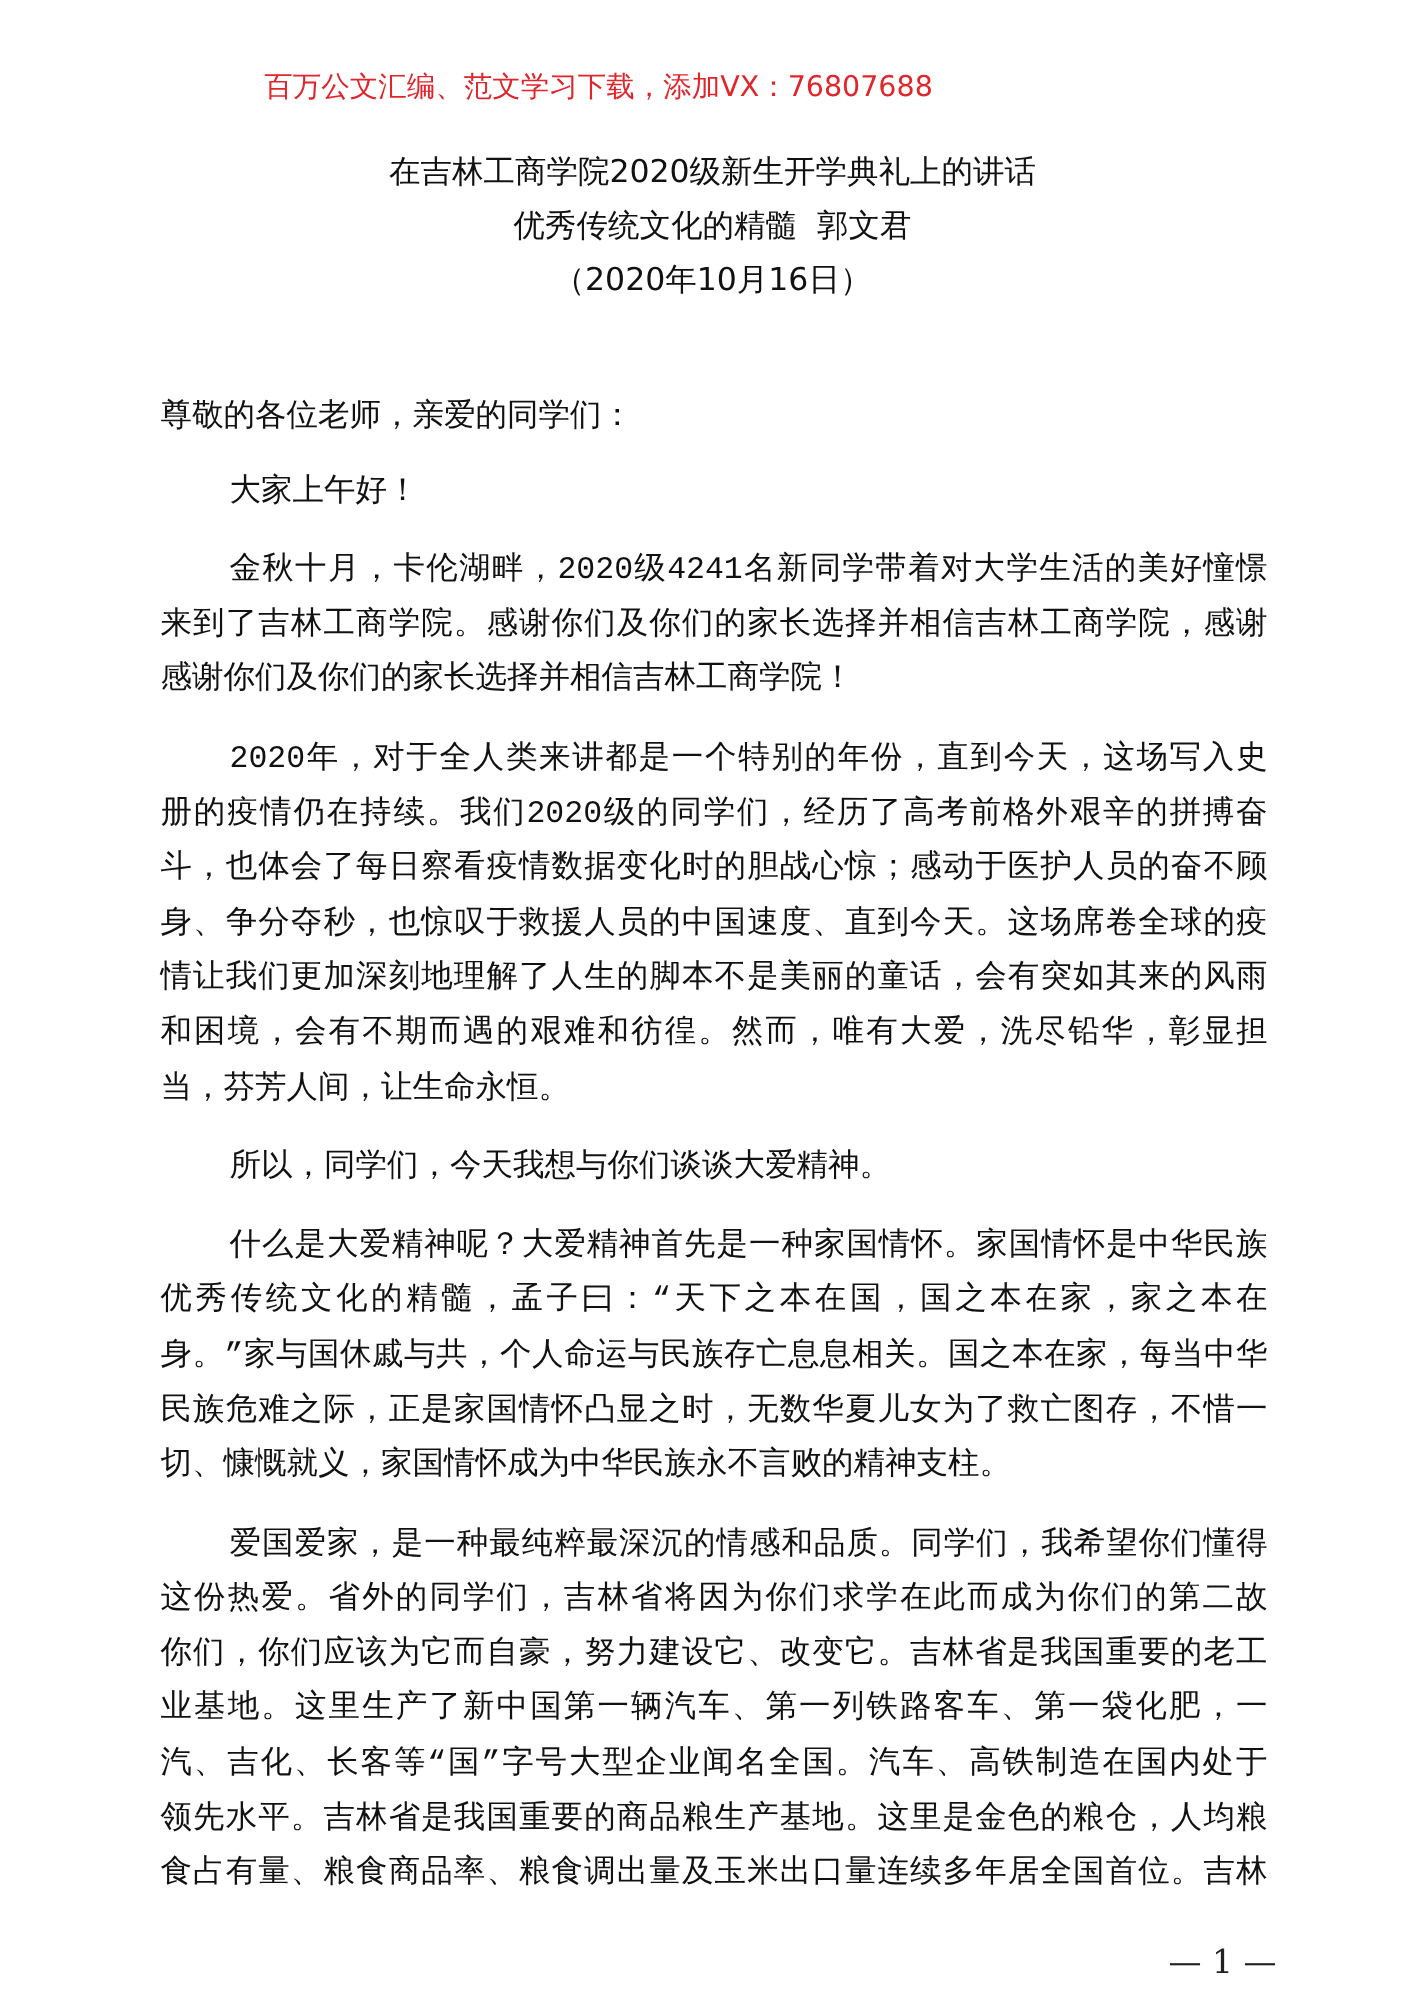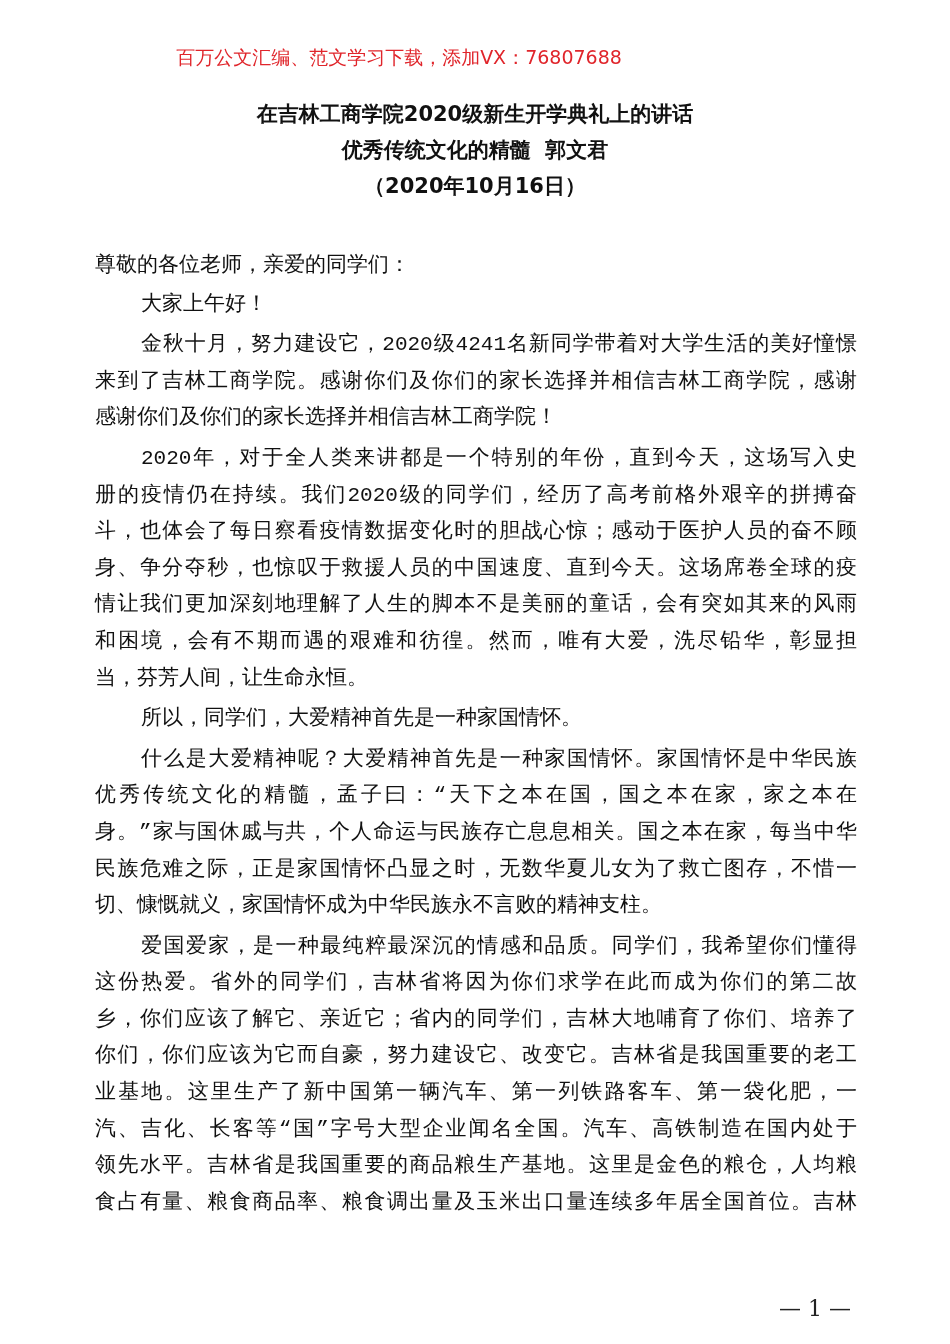--- a/index.html
+++ b/index.html
@@ -1,25 +1,25 @@
 <!DOCTYPE html>
 <html><head>
 <meta charset="utf-8">
 <style>
   html, body { margin: 0; padding: 0; background: #ffffff; }
   body { width: 950px; height: 1344px; position: relative; overflow: hidden;
          font-family: "DejaVu Sans", "Liberation Sans", sans-serif; color: #111; }
   .banner { position: absolute; top: 45px; left: 0; width: 798px; text-align: center;
             font-size: 19px; color: #e0252b; letter-spacing: 0px; }
   .title-block { position: absolute; top: 96px; left: 0; width: 950px; text-align: center;
-                 font-size: 21px; line-height: 36px; font-weight: bold; }
+                 font-size: 21px; line-height: 36px; }
   .title-block div { white-space: nowrap; }
   .body { position: absolute; top: 242px; left: 91px; width: 770px;
           font-size: 21px; line-height: 36.6px; text-align: justify; }
-  .body p { margin: 4px; }
+  .body p { margin: 16px; }
   .body p.indent { text-indent: 46px; font-family: Liberation Mono, monospace; }
   .line { display: block; white-space: nowrap; text-align-last: justify; text-align: justify; }
   .line.last { text-align-last: left; }
   .footer { position: absolute; top: 1296px; left: 760px; width: 110px; text-align: center;
             font-family: "DejaVu Serif", "Liberation Serif", serif; font-size: 22px; color: #222; }
 </style>
 </head>
 <body>
 
 <div class="banner">百万公文汇编、范文学习下载，添加VX：76807688</div>
@@ -31,51 +31,50 @@
 </div>
 
 <div class="body">
   <p>尊敬的各位老师，亲爱的同学们：</p>
 
   <p class="indent">
     <span class="line last">大家上午好！</span>
   </p>
 
   <p class="indent">
-    <span class="line">金秋十月，努力建设它，2020级4241名新同学带着对大学生活的美好憧憬</span>
+    <span class="line">金秋十月，卡伦湖畔，2020级4241名新同学带着对大学生活的美好憧憬</span>
     <span class="line" style="text-indent:0">来到了吉林工商学院。感谢你们及你们的家长选择并相信吉林工商学院，感谢</span>
     <span class="line last" style="text-indent:0">感谢你们及你们的家长选择并相信吉林工商学院！</span>
   </p>
 
   <p class="indent">
     <span class="line">2020年，对于全人类来讲都是一个特别的年份，直到今天，这场写入史</span>
     <span class="line" style="text-indent:0">册的疫情仍在持续。我们2020级的同学们，经历了高考前格外艰辛的拼搏奋</span>
     <span class="line" style="text-indent:0">斗，也体会了每日察看疫情数据变化时的胆战心惊；感动于医护人员的奋不顾</span>
     <span class="line" style="text-indent:0">身、争分夺秒，也惊叹于救援人员的中国速度、直到今天。这场席卷全球的疫</span>
     <span class="line" style="text-indent:0">情让我们更加深刻地理解了人生的脚本不是美丽的童话，会有突如其来的风雨</span>
     <span class="line" style="text-indent:0">和困境，会有不期而遇的艰难和彷徨。然而，唯有大爱，洗尽铅华，彰显担</span>
     <span class="line last" style="text-indent:0">当，芬芳人间，让生命永恒。</span>
   </p>
 
   <p class="indent">
-    <span class="line last">所以，同学们，大爱精神首先是一种家国情怀。</span>
+    <span class="line last">所以，同学们，今天我想与你们谈谈大爱精神。</span>
   </p>
 
   <p class="indent">
     <span class="line">什么是大爱精神呢？大爱精神首先是一种家国情怀。家国情怀是中华民族</span>
     <span class="line" style="text-indent:0">优秀传统文化的精髓，孟子曰：“天下之本在国，国之本在家，家之本在</span>
     <span class="line" style="text-indent:0">身。”家与国休戚与共，个人命运与民族存亡息息相关。国之本在家，每当中华</span>
     <span class="line" style="text-indent:0">民族危难之际，正是家国情怀凸显之时，无数华夏儿女为了救亡图存，不惜一</span>
     <span class="line last" style="text-indent:0">切、慷慨就义，家国情怀成为中华民族永不言败的精神支柱。</span>
   </p>
 
   <p class="indent">
     <span class="line">爱国爱家，是一种最纯粹最深沉的情感和品质。同学们，我希望你们懂得</span>
     <span class="line" style="text-indent:0">这份热爱。省外的同学们，吉林省将因为你们求学在此而成为你们的第二故</span>
-    <span class="line" style="text-indent:0">乡，你们应该了解它、亲近它；省内的同学们，吉林大地哺育了你们、培养了</span>
     <span class="line" style="text-indent:0">你们，你们应该为它而自豪，努力建设它、改变它。吉林省是我国重要的老工</span>
     <span class="line" style="text-indent:0">业基地。这里生产了新中国第一辆汽车、第一列铁路客车、第一袋化肥，一</span>
     <span class="line" style="text-indent:0">汽、吉化、长客等“国”字号大型企业闻名全国。汽车、高铁制造在国内处于</span>
     <span class="line" style="text-indent:0">领先水平。吉林省是我国重要的商品粮生产基地。这里是金色的粮仓，人均粮</span>
     <span class="line" style="text-indent:0">食占有量、粮食商品率、粮食调出量及玉米出口量连续多年居全国首位。吉林</span>
   </p>
 </div>
 
 <div class="footer">— 1 —</div>
 

